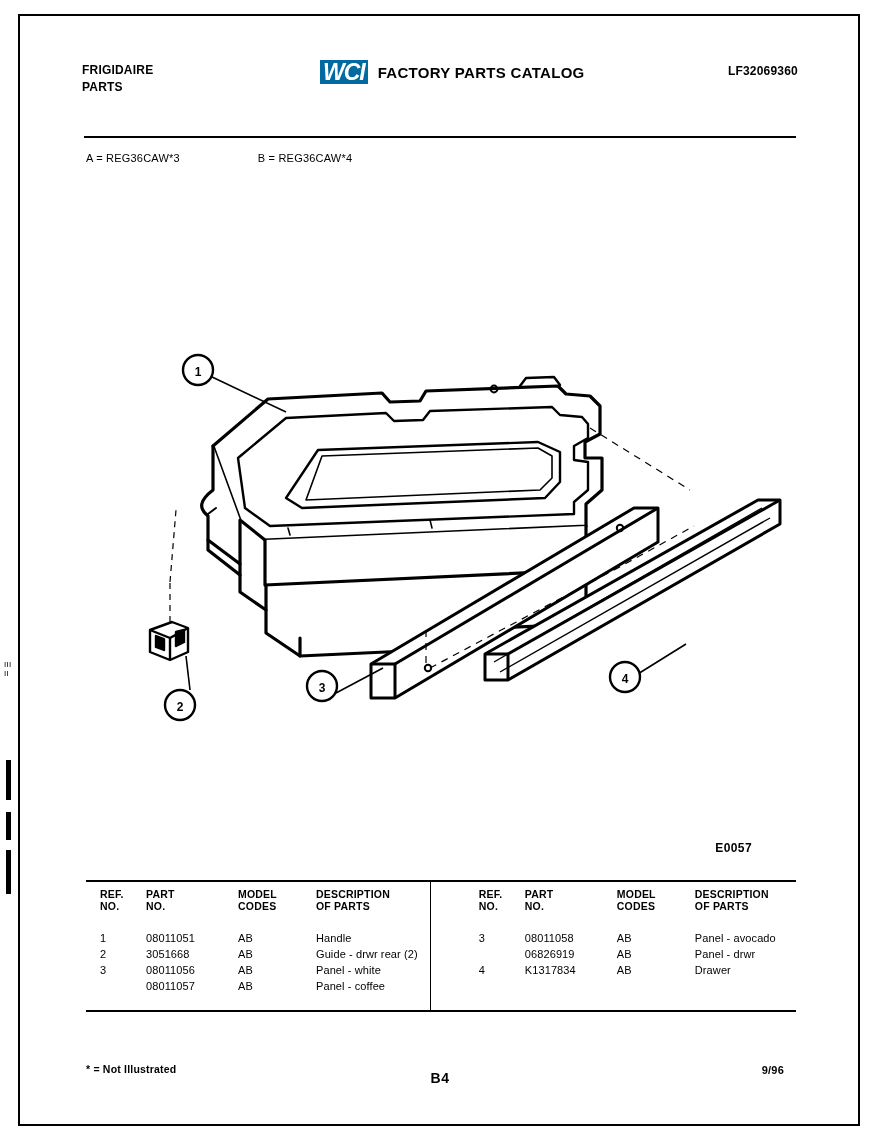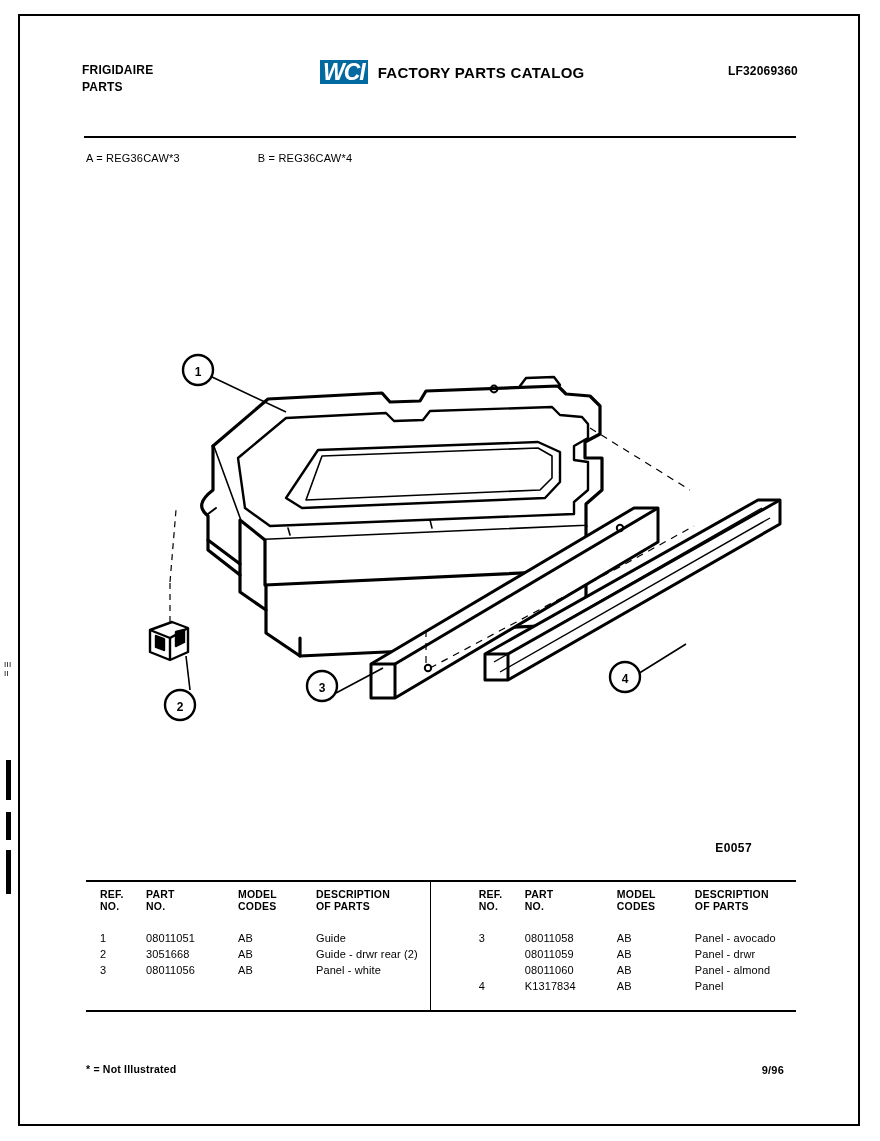--- a/index.html
+++ b/index.html
@@ -355,33 +355,39 @@
             </tr>
           </thead>
           <tbody>
             <tr>
                 <td colspan="4" class="rows-pad-top"></td>
               </tr>
             <tr>
               <td class="col-ref">1</td>
               <td class="col-part">08011051</td>
               <td class="col-model">AB</td>
-              <td class="col-desc">Guide</td>
+              <td class="col-desc">Handle</td>
             </tr>
             <tr>
               <td class="col-ref">2</td>
               <td class="col-part">3051668</td>
               <td class="col-model">AB</td>
               <td class="col-desc">Guide - drwr rear (2)</td>
             </tr>
             <tr>
               <td class="col-ref">3</td>
               <td class="col-part">08011056</td>
               <td class="col-model">AB</td>
               <td class="col-desc">Panel - white</td>
+            </tr>
+            <tr>
+              <td class="col-ref"></td>
+              <td class="col-part">08011057</td>
+              <td class="col-model">AB</td>
+              <td class="col-desc">Panel - coffee</td>
             </tr>
             <tr>
                 <td colspan="4" class="rows-pad-bottom"></td>
               </tr>
           </tbody>
         </table>
       </div>
 
       <div class="tbl-half right">
         <table class="parts">
@@ -410,41 +416,36 @@
                 <td colspan="4" class="rows-pad-top"></td>
               </tr>
             <tr>
               <td class="col-ref">3</td>
               <td class="col-part">08011058</td>
               <td class="col-model">AB</td>
               <td class="col-desc">Panel - avocado</td>
             </tr>
             <tr>
               <td class="col-ref"></td>
-              <td class="col-part">08011059</td>
+              <td class="col-part">06826919</td>
               <td class="col-model">AB</td>
               <td class="col-desc">Panel - drwr</td>
-            </tr>
-            <tr>
-              <td class="col-ref"></td>
-              <td class="col-part">08011060</td>
-              <td class="col-model">AB</td>
-              <td class="col-desc">Panel - almond</td>
             </tr>
             <tr>
               <td class="col-ref">4</td>
               <td class="col-part">K1317834</td>
               <td class="col-model">AB</td>
-              <td class="col-desc">Panel</td>
+              <td class="col-desc">Drawer</td>
             </tr>
             <tr>
                 <td colspan="4" class="rows-pad-bottom"></td>
               </tr>
           </tbody>
         </table>
       </div>
     </div>
     <div class="tbl-rule"></div>
   </div>
 
   <div class="footnote">* = Not Illustrated</div>
+  <div class="page-num">B4</div>
   <div class="rev-date">9/96</div>
 </div>
 
 </body></html>

